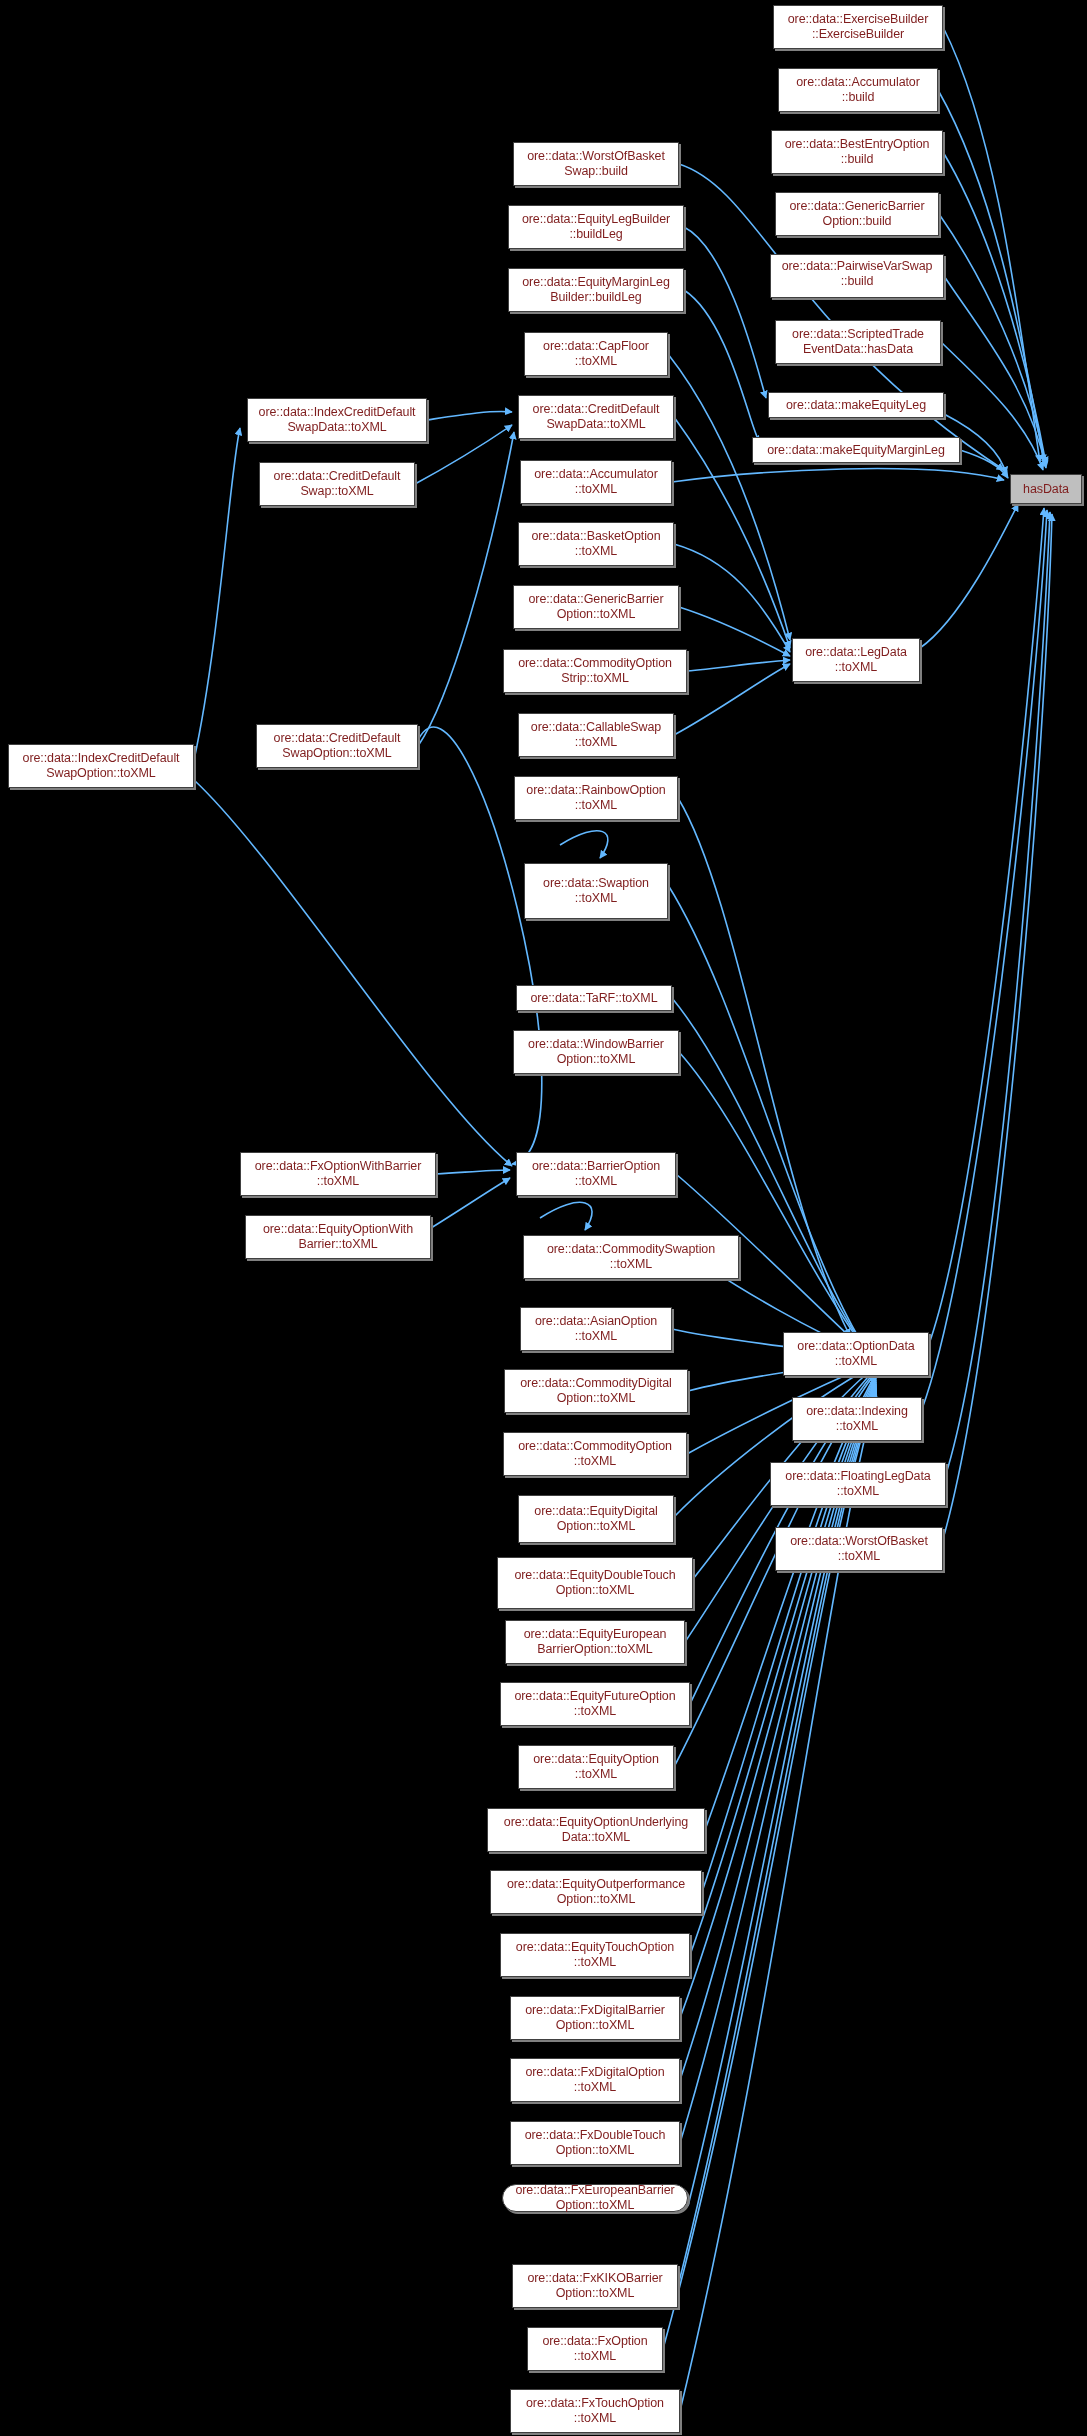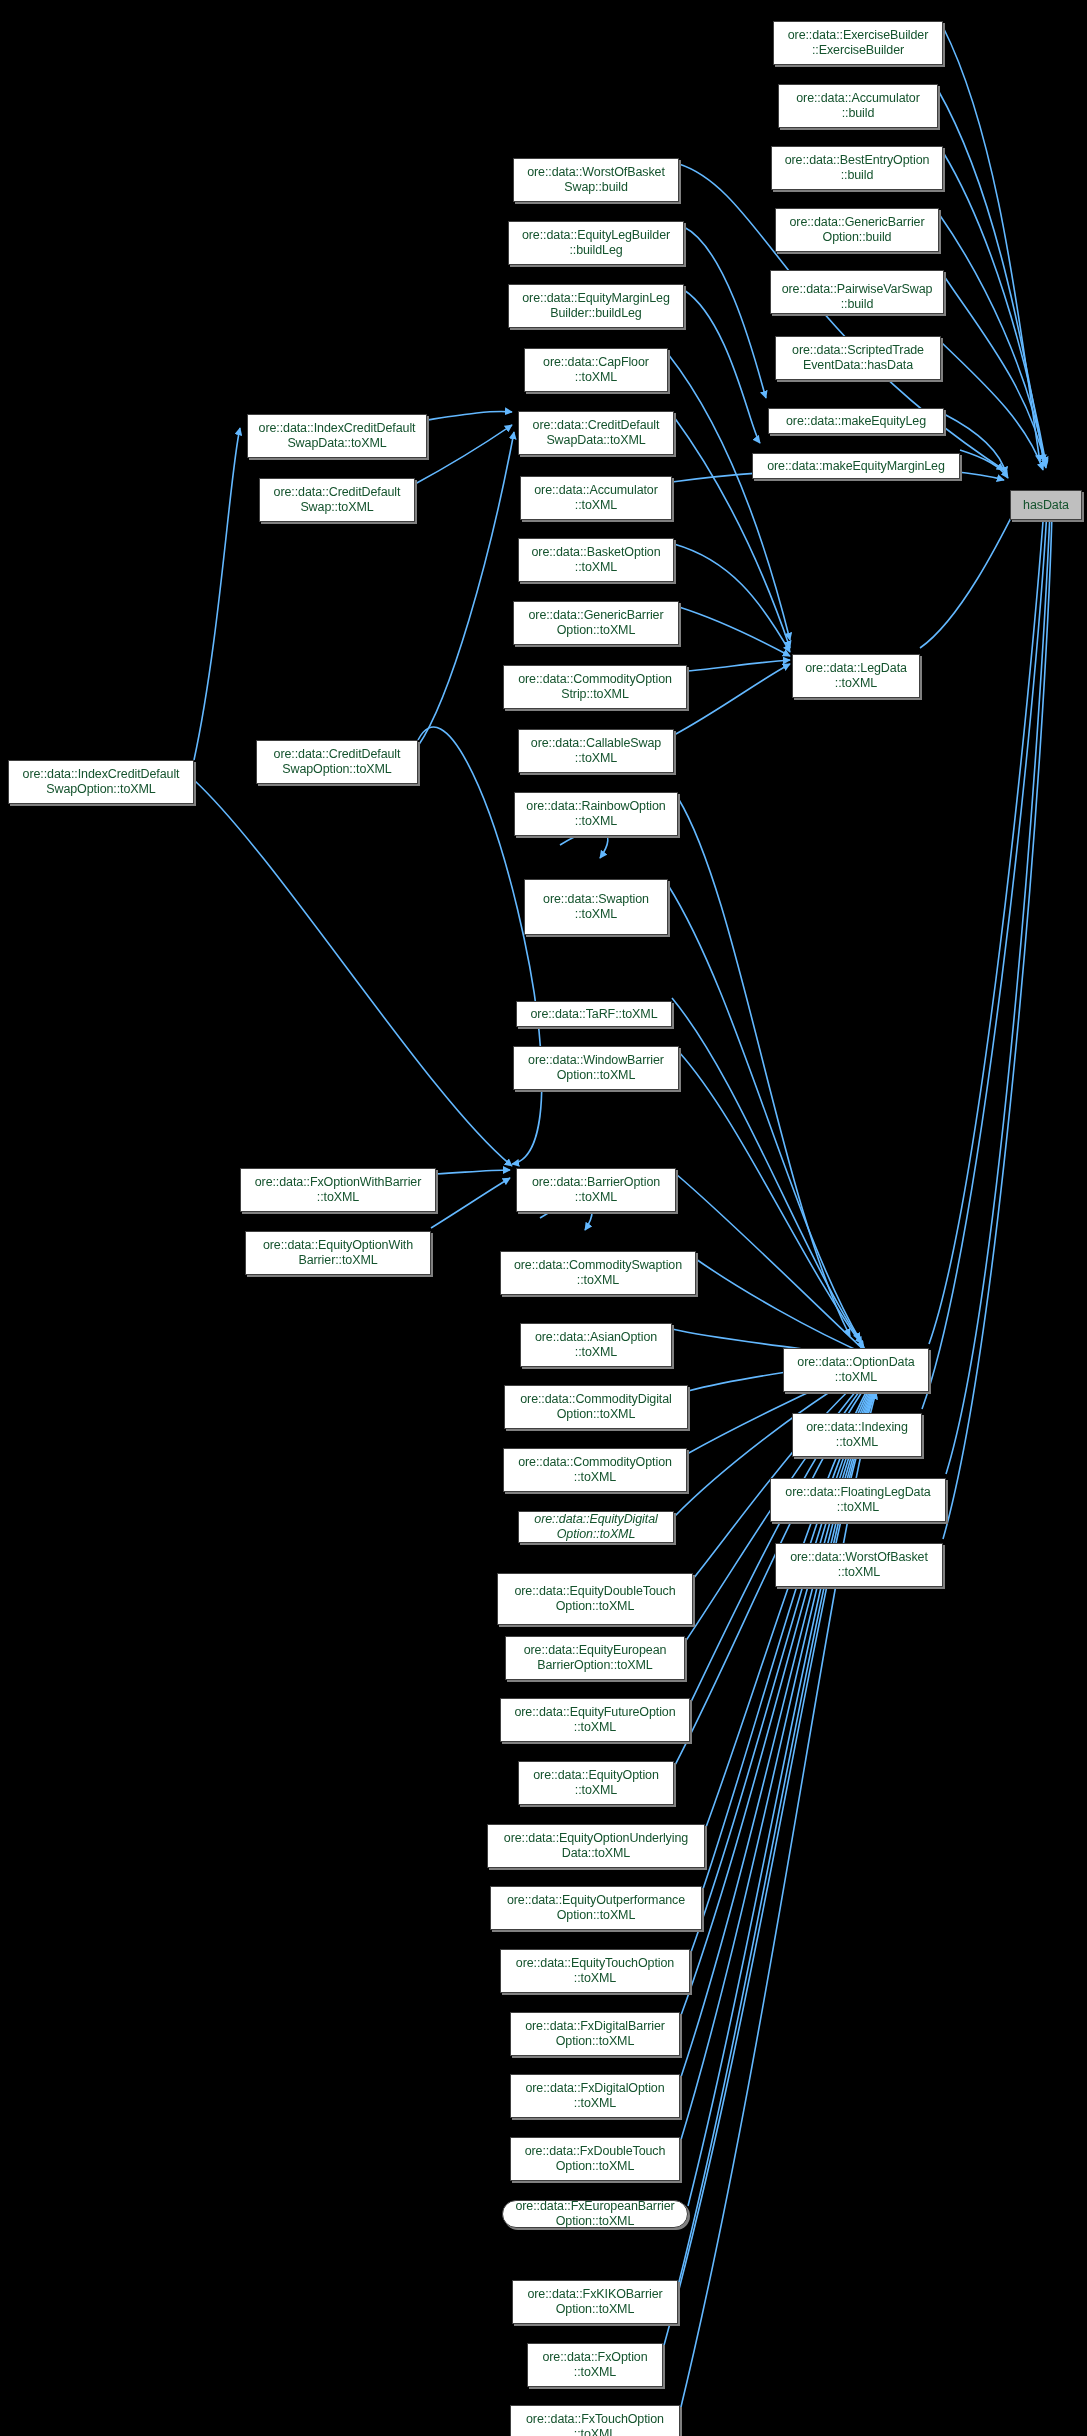--- a/index.html
+++ b/index.html
@@ -24,32 +24,31 @@
     width: 1087px;
     height: 2436px;
     pointer-events: none;
   }
   .node {
     position: absolute;
     box-sizing: border-box;
     background: #ffffff;
     border: 1px solid #404040;
     box-shadow: 2px 2px 0 0 #808080;
-    color: #14532d;
+    color: #7f1d1d;
     font-size: 12.5px;
     line-height: 15px;
     text-align: center;
     display: flex;
     align-items: center;
     justify-content: center;
-    padding: 1px 3px;
+    padding: 8px 3px;
     white-space: pre-line;
     letter-spacing: -0.1px;
     z-index: 5;
-    margin-top: 16px;
   }
   .node.highlight {
     background: #bfbfbf;
     border: 1px solid #404040;
   }
   .node-label {
     display: block;
     width: 100%;
   }
 </style>
@@ -161,29 +160,29 @@
 ::toXML</span></div>
       <div class="node" style="left: 514px; top: 776px; width: 164px; height: 44px;"><span class="node-label">ore::data::RainbowOption
 ::toXML</span></div>
       <div class="node" style="left: 524px; top: 863px; width: 144px; height: 56px;"><span class="node-label">ore::data::Swaption
 ::toXML</span></div>
       <div class="node" style="left: 516px; top: 985px; width: 156px; height: 26px;"><span class="node-label">ore::data::TaRF::toXML</span></div>
       <div class="node" style="left: 513px; top: 1030px; width: 166px; height: 44px;"><span class="node-label">ore::data::WindowBarrier
 Option::toXML</span></div>
       <div class="node" style="left: 516px; top: 1152px; width: 160px; height: 44px;"><span class="node-label">ore::data::BarrierOption
 ::toXML</span></div>
-      <div class="node" style="left: 500px; top: 1235px; width: 196px; height: 44px; text-align: center;"><span class="node-label">ore::data::CommoditySwaption
+      <div class="node" style="left: 523px; top: 1235px; width: 216px; height: 44px; text-align: center;"><span class="node-label">ore::data::CommoditySwaption
 ::toXML</span></div>
       <div class="node" style="left: 520px; top: 1307px; width: 152px; height: 44px;"><span class="node-label">ore::data::AsianOption
 ::toXML</span></div>
       <div class="node" style="left: 504px; top: 1369px; width: 184px; height: 44px;"><span class="node-label">ore::data::CommodityDigital
 Option::toXML</span></div>
       <div class="node" style="left: 503px; top: 1432px; width: 184px; height: 44px;"><span class="node-label">ore::data::CommodityOption
 ::toXML</span></div>
-      <div class="node" style="left: 518px; top: 1495px; width: 156px; height: 32px; font-style: italic;"><span class="node-label">ore::data::EquityDigital
+      <div class="node" style="left: 518px; top: 1495px; width: 156px; height: 48px;"><span class="node-label">ore::data::EquityDigital
 Option::toXML</span></div>
       <div class="node" style="left: 497px; top: 1557px; width: 196px; height: 52px;"><span class="node-label">ore::data::EquityDoubleTouch
 Option::toXML</span></div>
       <div class="node" style="left: 505px; top: 1620px; width: 180px; height: 44px;"><span class="node-label">ore::data::EquityEuropean
 BarrierOption::toXML</span></div>
       <div class="node" style="left: 500px; top: 1682px; width: 190px; height: 44px;"><span class="node-label">ore::data::EquityFutureOption
 ::toXML</span></div>
       <div class="node" style="left: 518px; top: 1745px; width: 156px; height: 44px;"><span class="node-label">ore::data::EquityOption
 ::toXML</span></div>
       <div class="node" style="left: 487px; top: 1808px; width: 218px; height: 44px;"><span class="node-label">ore::data::EquityOptionUnderlying

